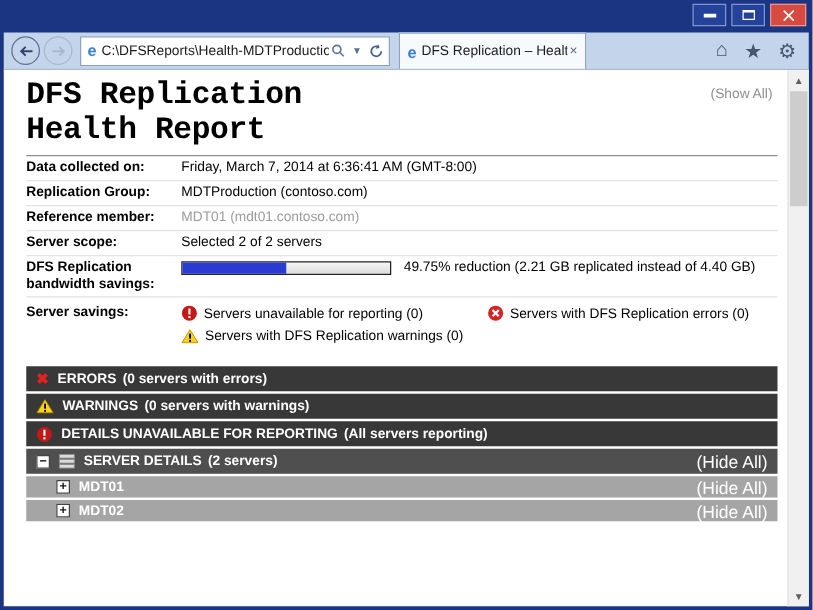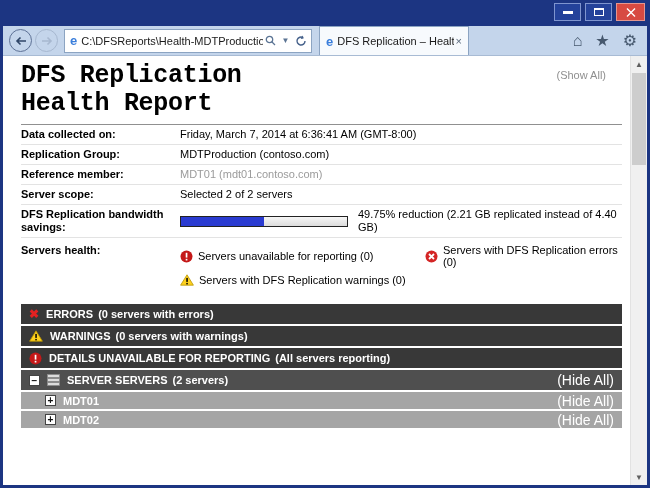--- a/index.html
+++ b/index.html
@@ -42,26 +42,26 @@
   .content { position:absolute; top:56px; left:3px; right:3px; bottom:3px; background:#fff; }
   .scrollbar { position:absolute; top:0; right:0; bottom:0; width:17px; background:#f0f0f0; border-left:1px solid #e2e2e2; }
   .sb-btn { height:16px; display:flex; align-items:center; justify-content:center; color:#5f5f5f; font-size:8px; }
   .sb-btn.down { position:absolute; bottom:0; left:0; right:0; }
   .sb-thumb { position:absolute; top:17px; left:1px; right:1px; height:92px; background:#cdcdcd; }
 
   .page { position:absolute; top:0; left:0; right:17px; bottom:0; padding:4px 8px 0 18px; overflow:hidden; }
 
   .report-header { position:relative; padding-top:2px; }
   .report-title { font-size:25px; font-weight:bold; line-height:28px; color:#000; letter-spacing:-0.3px;font-family:Liberation Mono, monospace; }
-  .show-all { position:absolute; top:9px; right:16px; font-size:11px; color:#8f8f8f; text-decoration:none; }
+  .show-all { position:absolute; top:9px; right:4px; font-size:11px; color:#8f8f8f; text-decoration:none; }
   .rule { border-bottom:1px solid #909090; margin-top:6px; }
 
   .fieldrow { display:flex; align-items:flex-start; padding:3px 0; border-bottom:1px solid #e3e3e3;
               font-size:11px; color:#000; }
-  .flabel { width:159px; flex:none; font-weight:bold; line-height:13px; }
+  .flabel { width:124px; flex:none; font-weight:bold; line-height:13px; }
   .fvalue { line-height:13px; }
   .fvalue.muted { color:#9b9b9b; }
   .fieldrow.bandwidth .fvalue { display:flex; align-items:center; }
   .pbar { width:168px; height:11px; border:1px solid #222; background:linear-gradient(#f6f6f6,#dcdcdc);
           margin-right:10px; flex:none; }
   .pfill { height:100%; background:#2a3bd1; }
   .fieldrow.health { border-bottom:none; padding:6px 0; }
   .health-grid { display:grid; grid-template-columns:245px auto; row-gap:6px; }
   .hitem { display:flex; align-items:center; gap:5px; }
   .hitem svg { flex:none; }
@@ -176,21 +176,21 @@
         <div class="flabel">DFS Replication bandwidth savings:</div>
         <div class="fvalue">
           <div class="pbar">
             <div class="pfill" style="width: 49.75%;"></div>
           </div>
           <span>49.75% reduction (2.21 GB replicated instead of 4.40 GB)</span>
         </div>
       </div>
 
       <div class="fieldrow health">
-        <div class="flabel">Servers health:</div>
+        <div class="flabel">Server savings:</div>
         <div class="health-grid">
           <div class="hitem">
             <svg width="13" height="13" viewBox="0 0 13 13">
               <circle cx="6.5" cy="6.5" r="6" fill="#c41818"></circle>
               <rect x="5.7" y="2.8" width="1.7" height="4.8" fill="#fff"></rect>
               <rect x="5.7" y="8.8" width="1.7" height="1.7" fill="#fff"></rect>
             </svg>
             <span>Servers unavailable for reporting (0)</span>
           </div>
           <div class="hitem">
@@ -243,21 +243,21 @@
           <span class="treebox">−</span>
           <span class="sec-icon">
             <svg width="13" height="12" viewBox="0 0 13 12">
               <g fill="#dcdcdc" stroke="#8a8a8a" stroke-width="0.8">
                 <rect x="0.5" y="0.5" width="12" height="3"></rect>
                 <rect x="0.5" y="4.5" width="12" height="3"></rect>
                 <rect x="0.5" y="8.5" width="12" height="3"></rect>
               </g>
             </svg>
           </span>
-          <span>SERVER SERVERS</span>
+          <span>SERVER DETAILS</span>
           <span class="sec-sub">(2 servers)</span>
           <a href="#" class="sec-action">(Hide All)</a>
         </div>
 
         <div class="server-row">
           <span class="treebox">+</span>
           <span>MDT01</span>
           <a href="#" class="sec-action">(Hide All)</a>
         </div>
         <div class="server-row">

